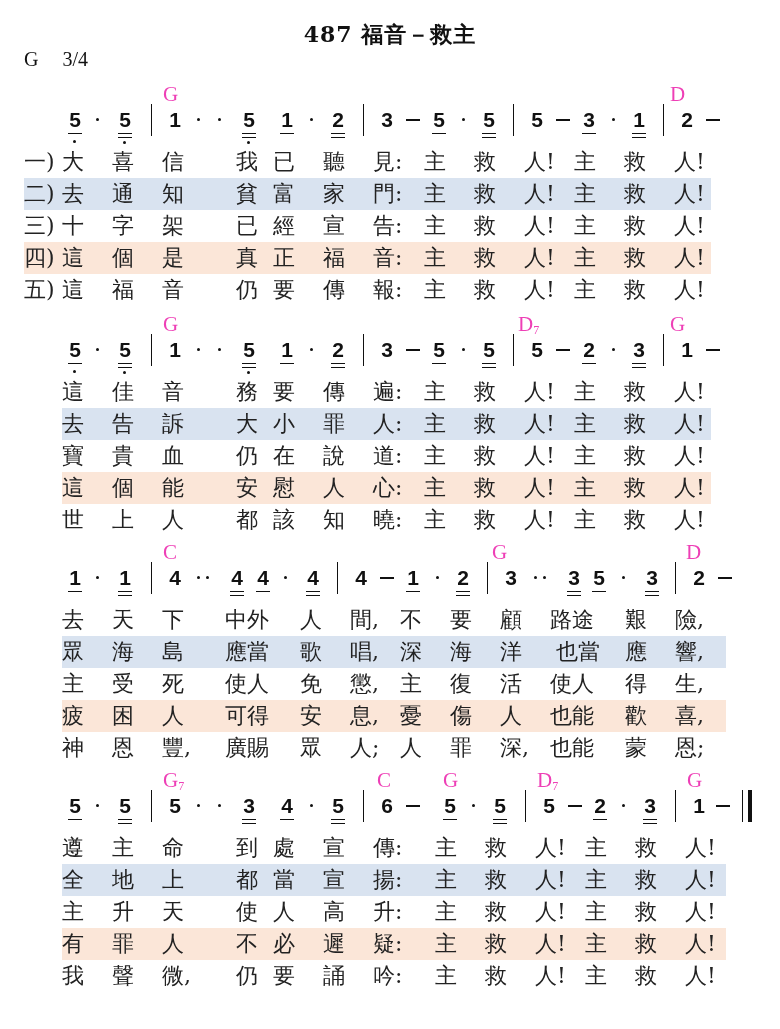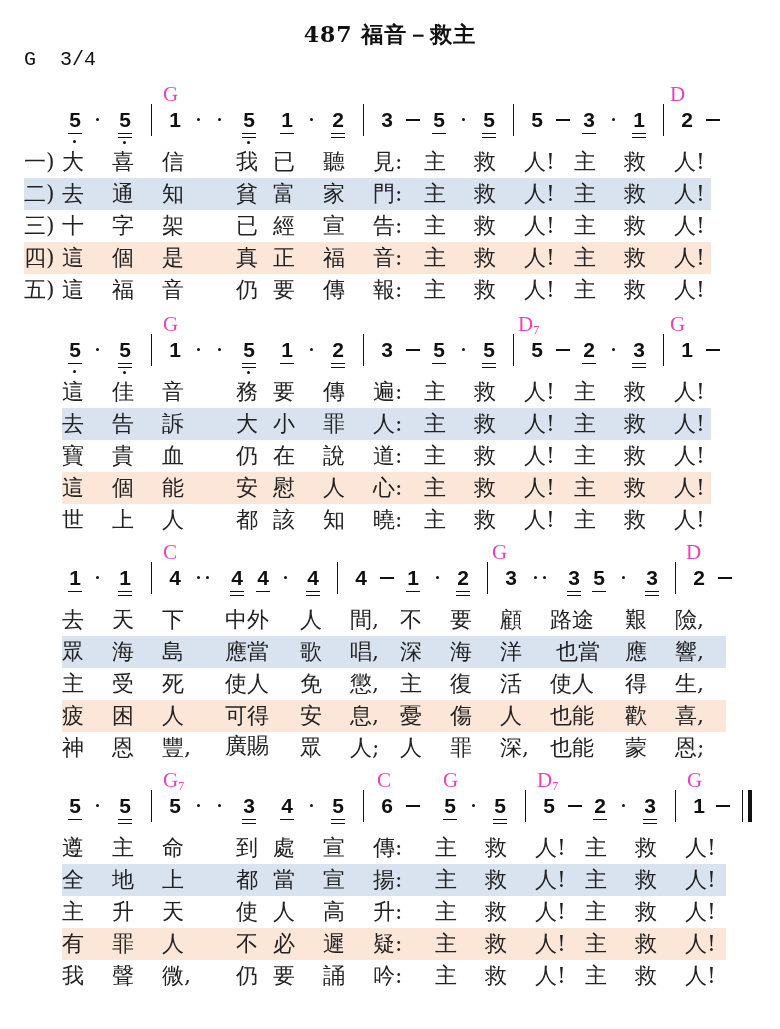--- a/index.html
+++ b/index.html
@@ -1,18 +1,18 @@
 <!DOCTYPE html>
 <html><head>
 <meta charset="utf-8">
 <style>
   html,body{margin:0;padding:0;background:#fff;}
   body{width:780px;height:1029px;position:relative;overflow:hidden;font-family:"DejaVu Sans",sans-serif;color:#111;}
   .title{position:absolute;top:20px;left:0;width:780px;text-align:center;font-family:"DejaVu Serif",serif;font-weight:bold;font-size:22px;letter-spacing:1px;}
-  .key{position:absolute;top:48px;left:24px;font-family:Liberation Mono, monospace;font-size:20px;}
+  .key{position:absolute;top:48px;left:24px;font-family:Liberation Serif, serif;font-size:20px;}
   .key span{margin-right:24px;}
   .sys{position:absolute;left:0;width:780px;}
   .chord{position:absolute;font-family:"Liberation Serif",serif;font-size:21px;color:#ee3fb6;}
   .chord sub{font-size:12px;vertical-align:-3px;}
   .notes{position:absolute;height:34px;}
   .n{position:absolute;top:0;font-family:"Liberation Sans",sans-serif;font-weight:bold;font-size:21px;line-height:24px;text-align:center;width:16px;}
   .n.u1::after{content:"";position:absolute;left:1px;right:1px;top:25px;border-top:1.5px solid #111;}
   .n.u2::after{content:"";position:absolute;left:1px;right:1px;top:25px;height:3px;border-top:1.5px solid #111;border-bottom:1.5px solid #111;}
   .n.ld::before{content:"";position:absolute;left:6px;top:32px;width:3px;height:3px;border-radius:50%;background:#111;}
   .n.ld.u2::before{top:33px;}
@@ -347,21 +347,21 @@
         <div class="c" style="left: 450px;">傷</div>
         <div class="c" style="left: 500px;">人</div>
         <div class="c" style="left: 550px;">也能</div>
         <div class="c" style="left: 625px;">歡</div>
         <div class="c" style="left: 675px;">喜,</div>
       </div>
       <div class="lyr" style="top: 192px;">
         <div class="c" style="left: 62px;">神</div>
         <div class="c" style="left: 112px;">恩</div>
         <div class="c" style="left: 162px;">豐,</div>
-        <div class="c" style="left: 225px; font-family: Liberation Mono, monospace;">廣賜</div>
+        <div class="c" style="left: 225px;">廣賜</div>
         <div class="c" style="left: 300px;">眾</div>
         <div class="c" style="left: 350px;">人;</div>
         <div class="c" style="left: 400px;">人</div>
         <div class="c" style="left: 450px;">罪</div>
         <div class="c" style="left: 500px;">深,</div>
         <div class="c" style="left: 550px;">也能</div>
         <div class="c" style="left: 625px;">蒙</div>
         <div class="c" style="left: 675px;">恩;</div>
       </div>
     </div>

